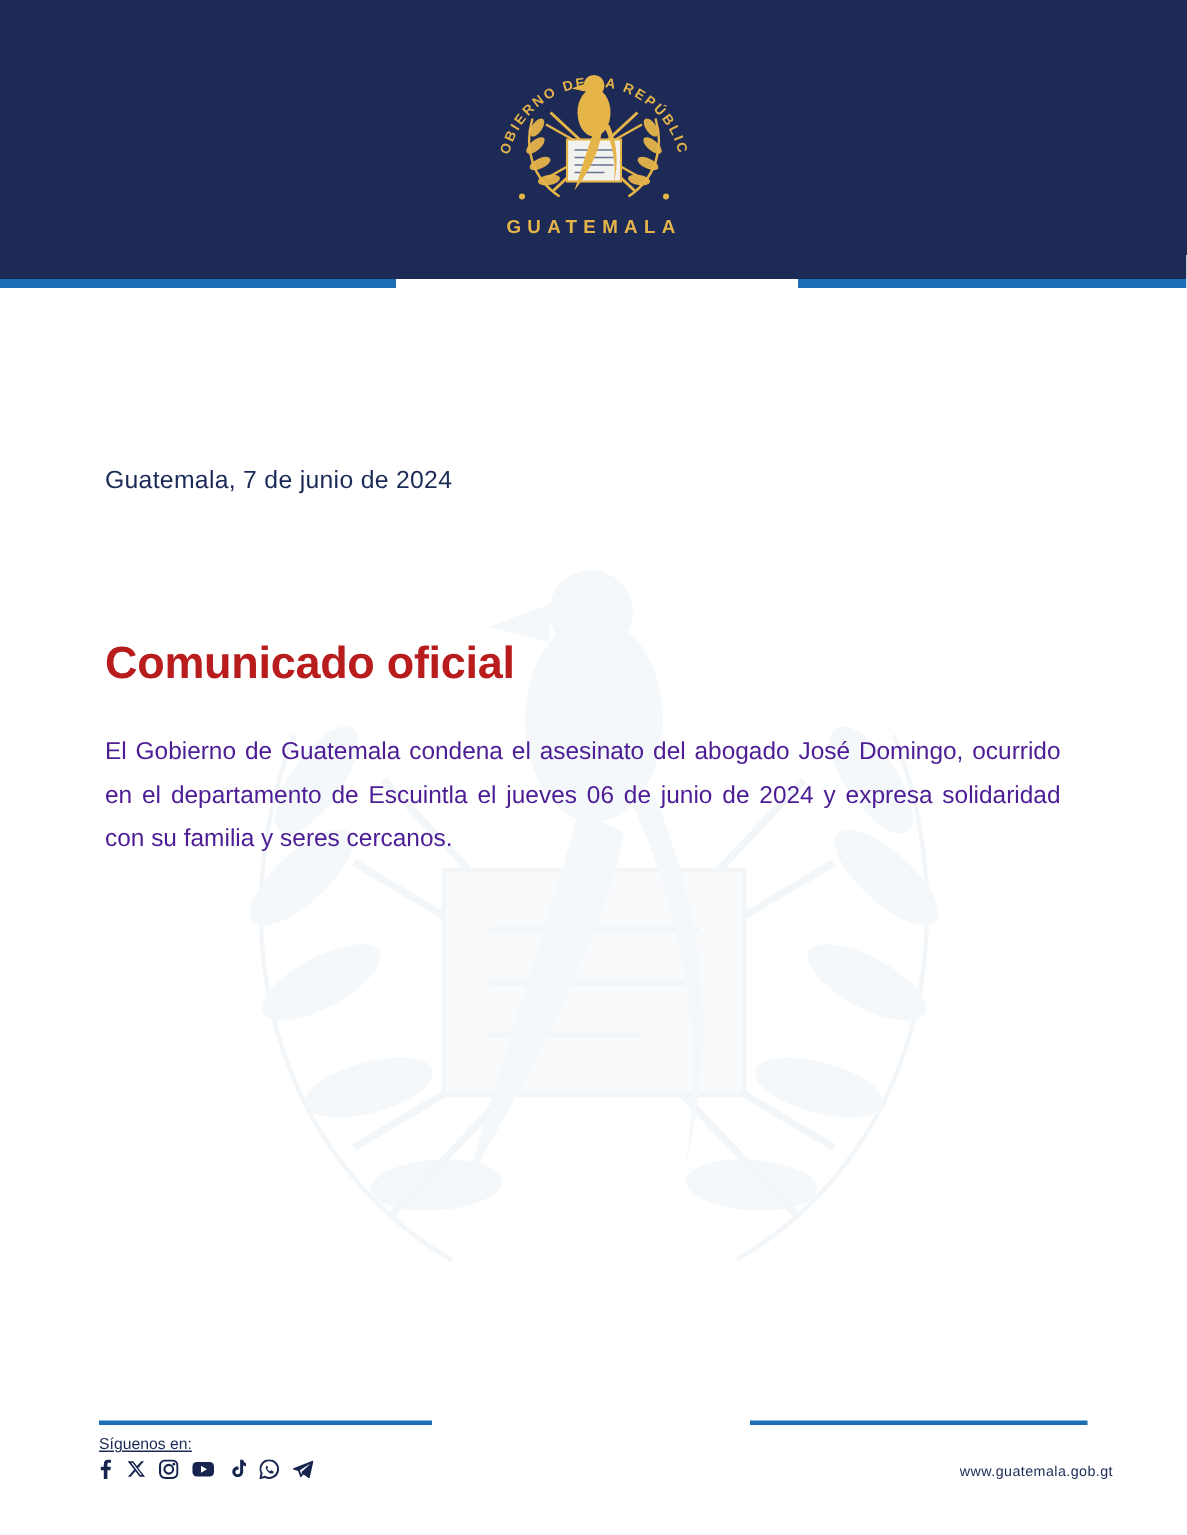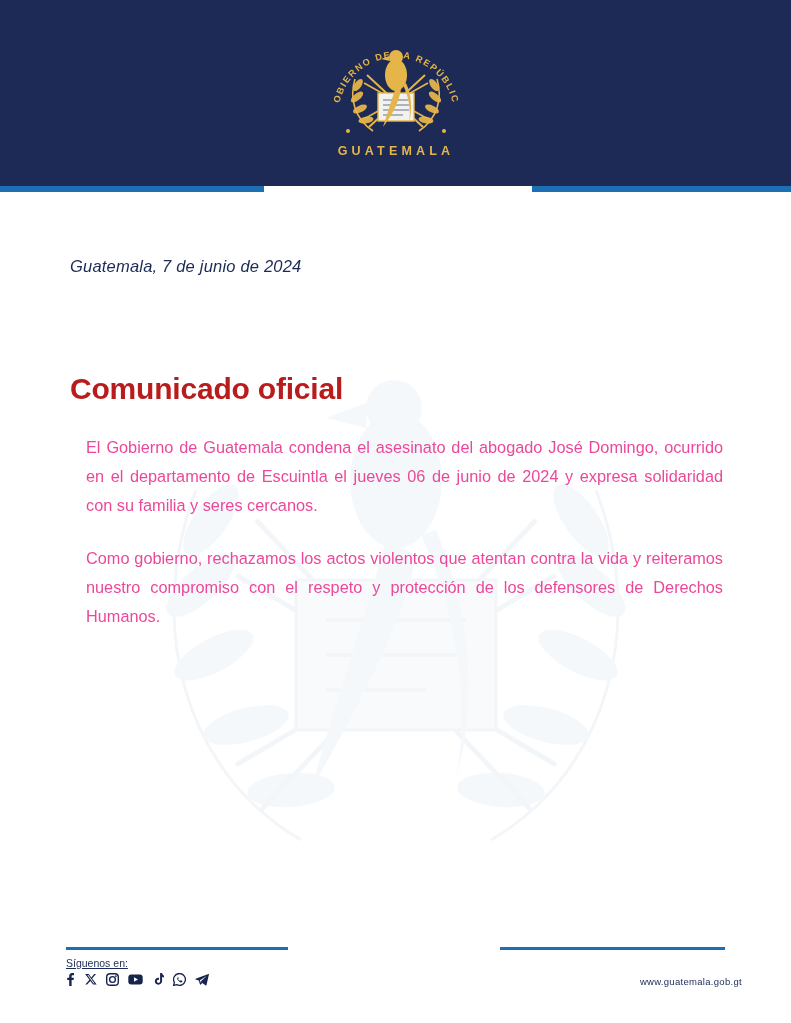--- a/index.html
+++ b/index.html
@@ -56,42 +56,40 @@
     z-index: 0;
   }
 
   
   .content {
     position: relative;
     z-index: 2;
     padding: 0 70px;
   }
   .date-line {
-    margin-top: 65px;
+    margin-top: 119px;
     font-size: 16.5px;
     letter-spacing: 0.2px;
     color: #1b2a56;
     font-weight: 400;
-    font-style: italic;
   }
   .doc-title {
     margin-top: 96px;
     font-size: 30px;
     font-weight: bold;
     color: #b91c1c;
     letter-spacing: -0.2px;
   }
   .para {
     margin-top: 24px;
     font-size: 16.3px;
     line-height: 29px;
     text-align: justify;
-    color: #ec4899;
+    color: #4c1d95;
     width: 637px;
-    margin-left: 16px;
   }
   .para.first { margin-top: 27px; }
 
   
   .footer {
     position: absolute;
     left: 0;
     bottom: 0;
     width: 791px;
     height: 86px;
@@ -256,21 +254,20 @@
       <path d="M300,170 C278,250 250,330 225,420 C265,350 320,250 330,185 Z"></path>
       <path d="M335,165 C370,240 385,330 370,410 C395,320 380,230 350,160 Z"></path>
     </g>
   </svg>
 </div>
 
 <div class="content">
   <div class="date-line">Guatemala, 7 de junio de 2024</div>
   <h1 class="doc-title">Comunicado oficial</h1>
   <p class="para first">El Gobierno de Guatemala condena el asesinato del abogado José Domingo, ocurrido en el departamento de Escuintla el jueves 06 de junio de 2024 y expresa solidaridad con su familia y seres cercanos.</p>
-  <p class="para">Como gobierno, rechazamos los actos violentos que atentan contra la vida y reiteramos nuestro compromiso con el respeto y protección de los defensores de Derechos Humanos.</p>
 </div>
 
 <div class="footer">
   <div class="footer-rules">
     <div class="f-rule-left"></div>
     <div class="f-rule-right"></div>
   </div>
   <div class="follow-label">Síguenos en:</div>
   <div class="social-row">
     <a href="#">

